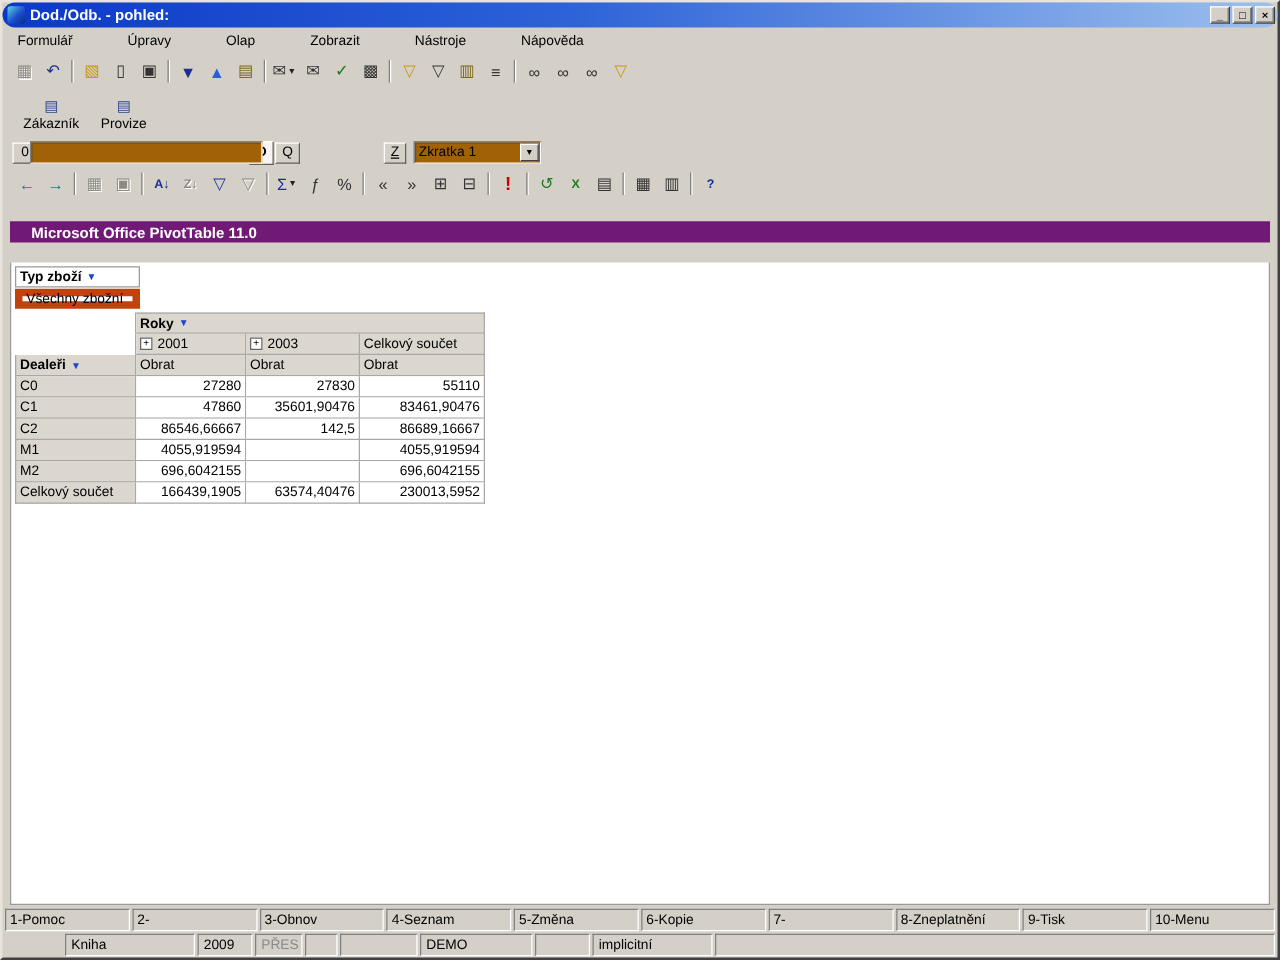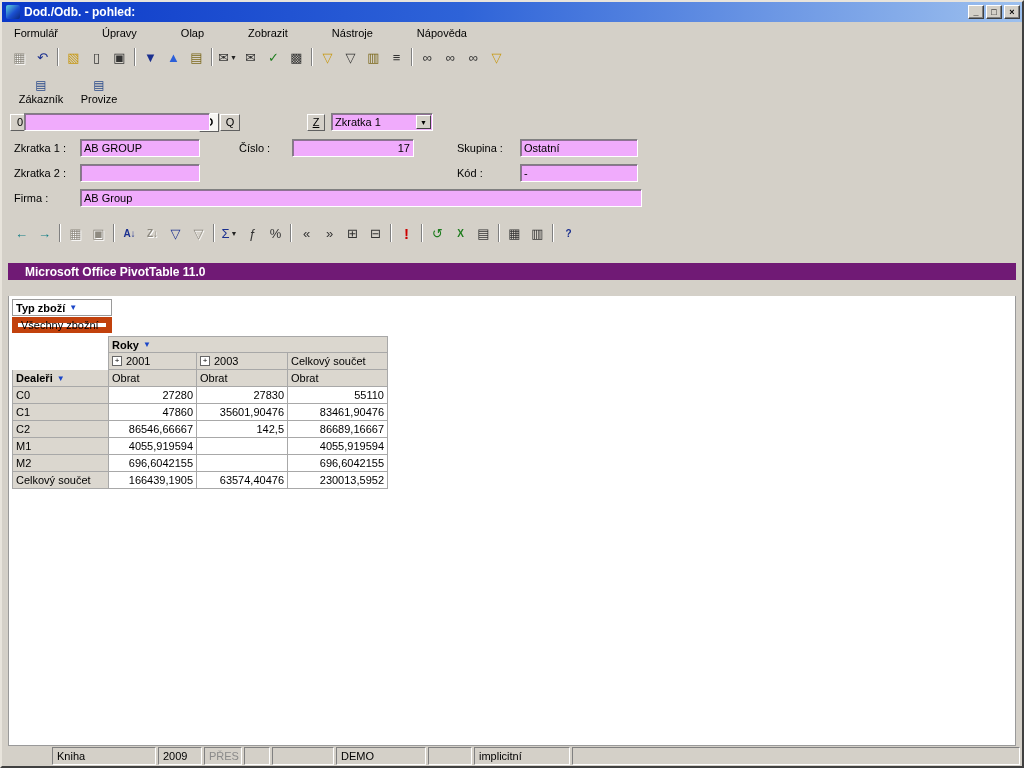--- a/index.html
+++ b/index.html
@@ -4,21 +4,21 @@
 <style>
   * { box-sizing: border-box; }
   html,body { margin:0; padding:0; background:#000; }
   body { width:1024px; height:768px; overflow:hidden;
          font-family:"Liberation Sans","DejaVu Sans",sans-serif; font-size:11px; color:#000; }
   .win { width:1024px; height:768px; background:#d4d0c8; display:flex; flex-direction:column;
          border:2px solid; border-color:#e8e4dc #404040 #404040 #e8e4dc; }
 
   
   .titlebar { flex:0 0 20px; background:linear-gradient(90deg,#0b38c8 0%,#2e63d8 45%,#9dc0ee 100%);
-              display:flex; align-items:center; padding:1px 2px; }
+              display:flex; align-items:center; padding:1px 2px;border-radius:10px; }
   .app-icon { width:14px; height:14px; margin:0 4px 0 2px;
               background:linear-gradient(135deg,#5fd4d8,#1b4fd0 55%,#0a2a80); border-radius:2px; }
   .title-text { flex:1; color:#fff; font-weight:bold; font-size:12px; }
   .win-btn { width:16px; height:14px; margin-left:2px; background:#d4d0c8; border:1px solid;
              border-color:#fff #404040 #404040 #fff; box-shadow:inset -1px -1px 0 #808080;
              font-size:9px; line-height:12px; text-align:center; font-weight:bold; }
 
   
   .menubar { flex:0 0 21px; display:flex; align-items:center; padding-left:4px;gap:28px; }
   .menu-item { padding:3px 8px; }
@@ -40,21 +40,21 @@
 
   
   .tabrow { flex:0 0 22px; display:flex; align-items:center; padding-left:8px; }
   .tab { width:20px; height:17px; margin-right:1px; background:#d4d0c8; border:1px solid;
          border-color:#fff #606060 #606060 #fff; display:flex; align-items:center; justify-content:center; }
   .tab.active { background:#f7f6f2; font-weight:bold; height:19px; }
   .zbtn { margin-left:66px; width:18px; height:17px; background:#d4d0c8; border:1px solid;
           border-color:#fff #606060 #606060 #fff; display:flex; align-items:center; justify-content:center;
           text-decoration:underline; }
   .sunken { border:1px solid; border-color:#808080 #fff #fff #808080;
-            box-shadow:inset 1px 1px 0 rgba(64,64,64,.55); background:#f0abfc; }
+            box-shadow:inset 1px 1px 0 rgba(64,64,64,.55); background:#a16207; }
   .combo { margin-left:6px; width:102px; height:18px; display:flex; align-items:center; padding-left:3px; }
   .combo-arrow { margin-left:auto; width:15px; height:14px; background:#d4d0c8; border:1px solid;
                  border-color:#fff #404040 #404040 #fff; font-size:7px; display:flex;
                  align-items:center; justify-content:center; margin-right:1px; }
   .quick-input { margin-left:14px; width:186px; height:18px; }
 
   
   .formarea { flex:0 0 86px; position:relative; }
   .flabel { position:absolute; height:18px; line-height:18px; }
   input.field { position:absolute; height:18px; font-family:inherit; font-size:11px;
@@ -171,36 +171,20 @@
     <div class="tab active">O</div>
     <div class="tab">Q</div>
     <div class="zbtn">Z</div>
     <div class="combo sunken">
       <span>Zkratka 1</span>
       <span class="combo-arrow">▼</span>
     </div>
     <input class="quick-input sunken field" value="" style="">
   </div>
 
-  <div class="formarea">
-    <span class="flabel" style="left:12px;top:6px">Zkratka 1 :</span>
-    <input class="field sunken" style="left: 78px; top: 6px; width: 120px;" value="AB GROUP">
-    <span class="flabel" style="left:237px;top:6px">Číslo :</span>
-    <input class="field sunken ta-r" style="left: 290px; top: 6px; width: 122px;" value="17">
-    <span class="flabel" style="left:455px;top:6px">Skupina :</span>
-    <input class="field sunken" style="left: 518px; top: 6px; width: 118px;" value="Ostatní">
-
-    <span class="flabel" style="left:12px;top:31px">Zkratka 2 :</span>
-    <input class="field sunken" style="left: 78px; top: 31px; width: 120px;" value="">
-    <span class="flabel" style="left:455px;top:31px">Kód :</span>
-    <input class="field sunken" style="left: 518px; top: 31px; width: 118px;" value="-">
-
-    <span class="flabel" style="left:12px;top:56px">Firma :</span>
-    <input class="field sunken" style="left: 78px; top: 56px; width: 562px;" value="AB Group">
-  </div>
 
   <div class="ptoolbar">
     <span class="tbtn c-teal">←</span>
     <span class="tbtn c-teal">→</span>
     <span class="tsep"></span>
     <span class="tbtn dis">▦</span>
     <span class="tbtn dis">▣</span>
     <span class="tsep"></span>
     <span class="tbtn sm c-navy">A↓</span>
     <span class="tbtn sm dis">Z↓</span>
@@ -292,20 +276,32 @@
       <div class="pc pc-num"></div>
       <div class="pc pc-num">696,6042155</div>
 
       <div class="pc pc-hdr bl">Celkový součet</div>
       <div class="pc pc-num">166439,1905</div>
       <div class="pc pc-num">63574,40476</div>
       <div class="pc pc-num">230013,5952</div>
     </div>
   </div>
 
+  <div class="fkeys">
+    <div class="fkey">1-Pomoc</div>
+    <div class="fkey">2-</div>
+    <div class="fkey">3-Obnov</div>
+    <div class="fkey">4-Seznam</div>
+    <div class="fkey">5-Změna</div>
+    <div class="fkey">6-Kopie</div>
+    <div class="fkey">7-</div>
+    <div class="fkey">8-Zneplatnění</div>
+    <div class="fkey">9-Tisk</div>
+    <div class="fkey">10-Menu</div>
+  </div>
 
   <div class="statusbar">
     <div class="scell s0">Kniha</div>
     <div class="scell s1">2009</div>
     <div class="scell s2 dim">PŘES</div>
     <div class="scell s3"></div>
     <div class="scell s4"></div>
     <div class="scell s5">DEMO</div>
     <div class="scell s6"></div>
     <div class="scell s7">implicitní</div>

